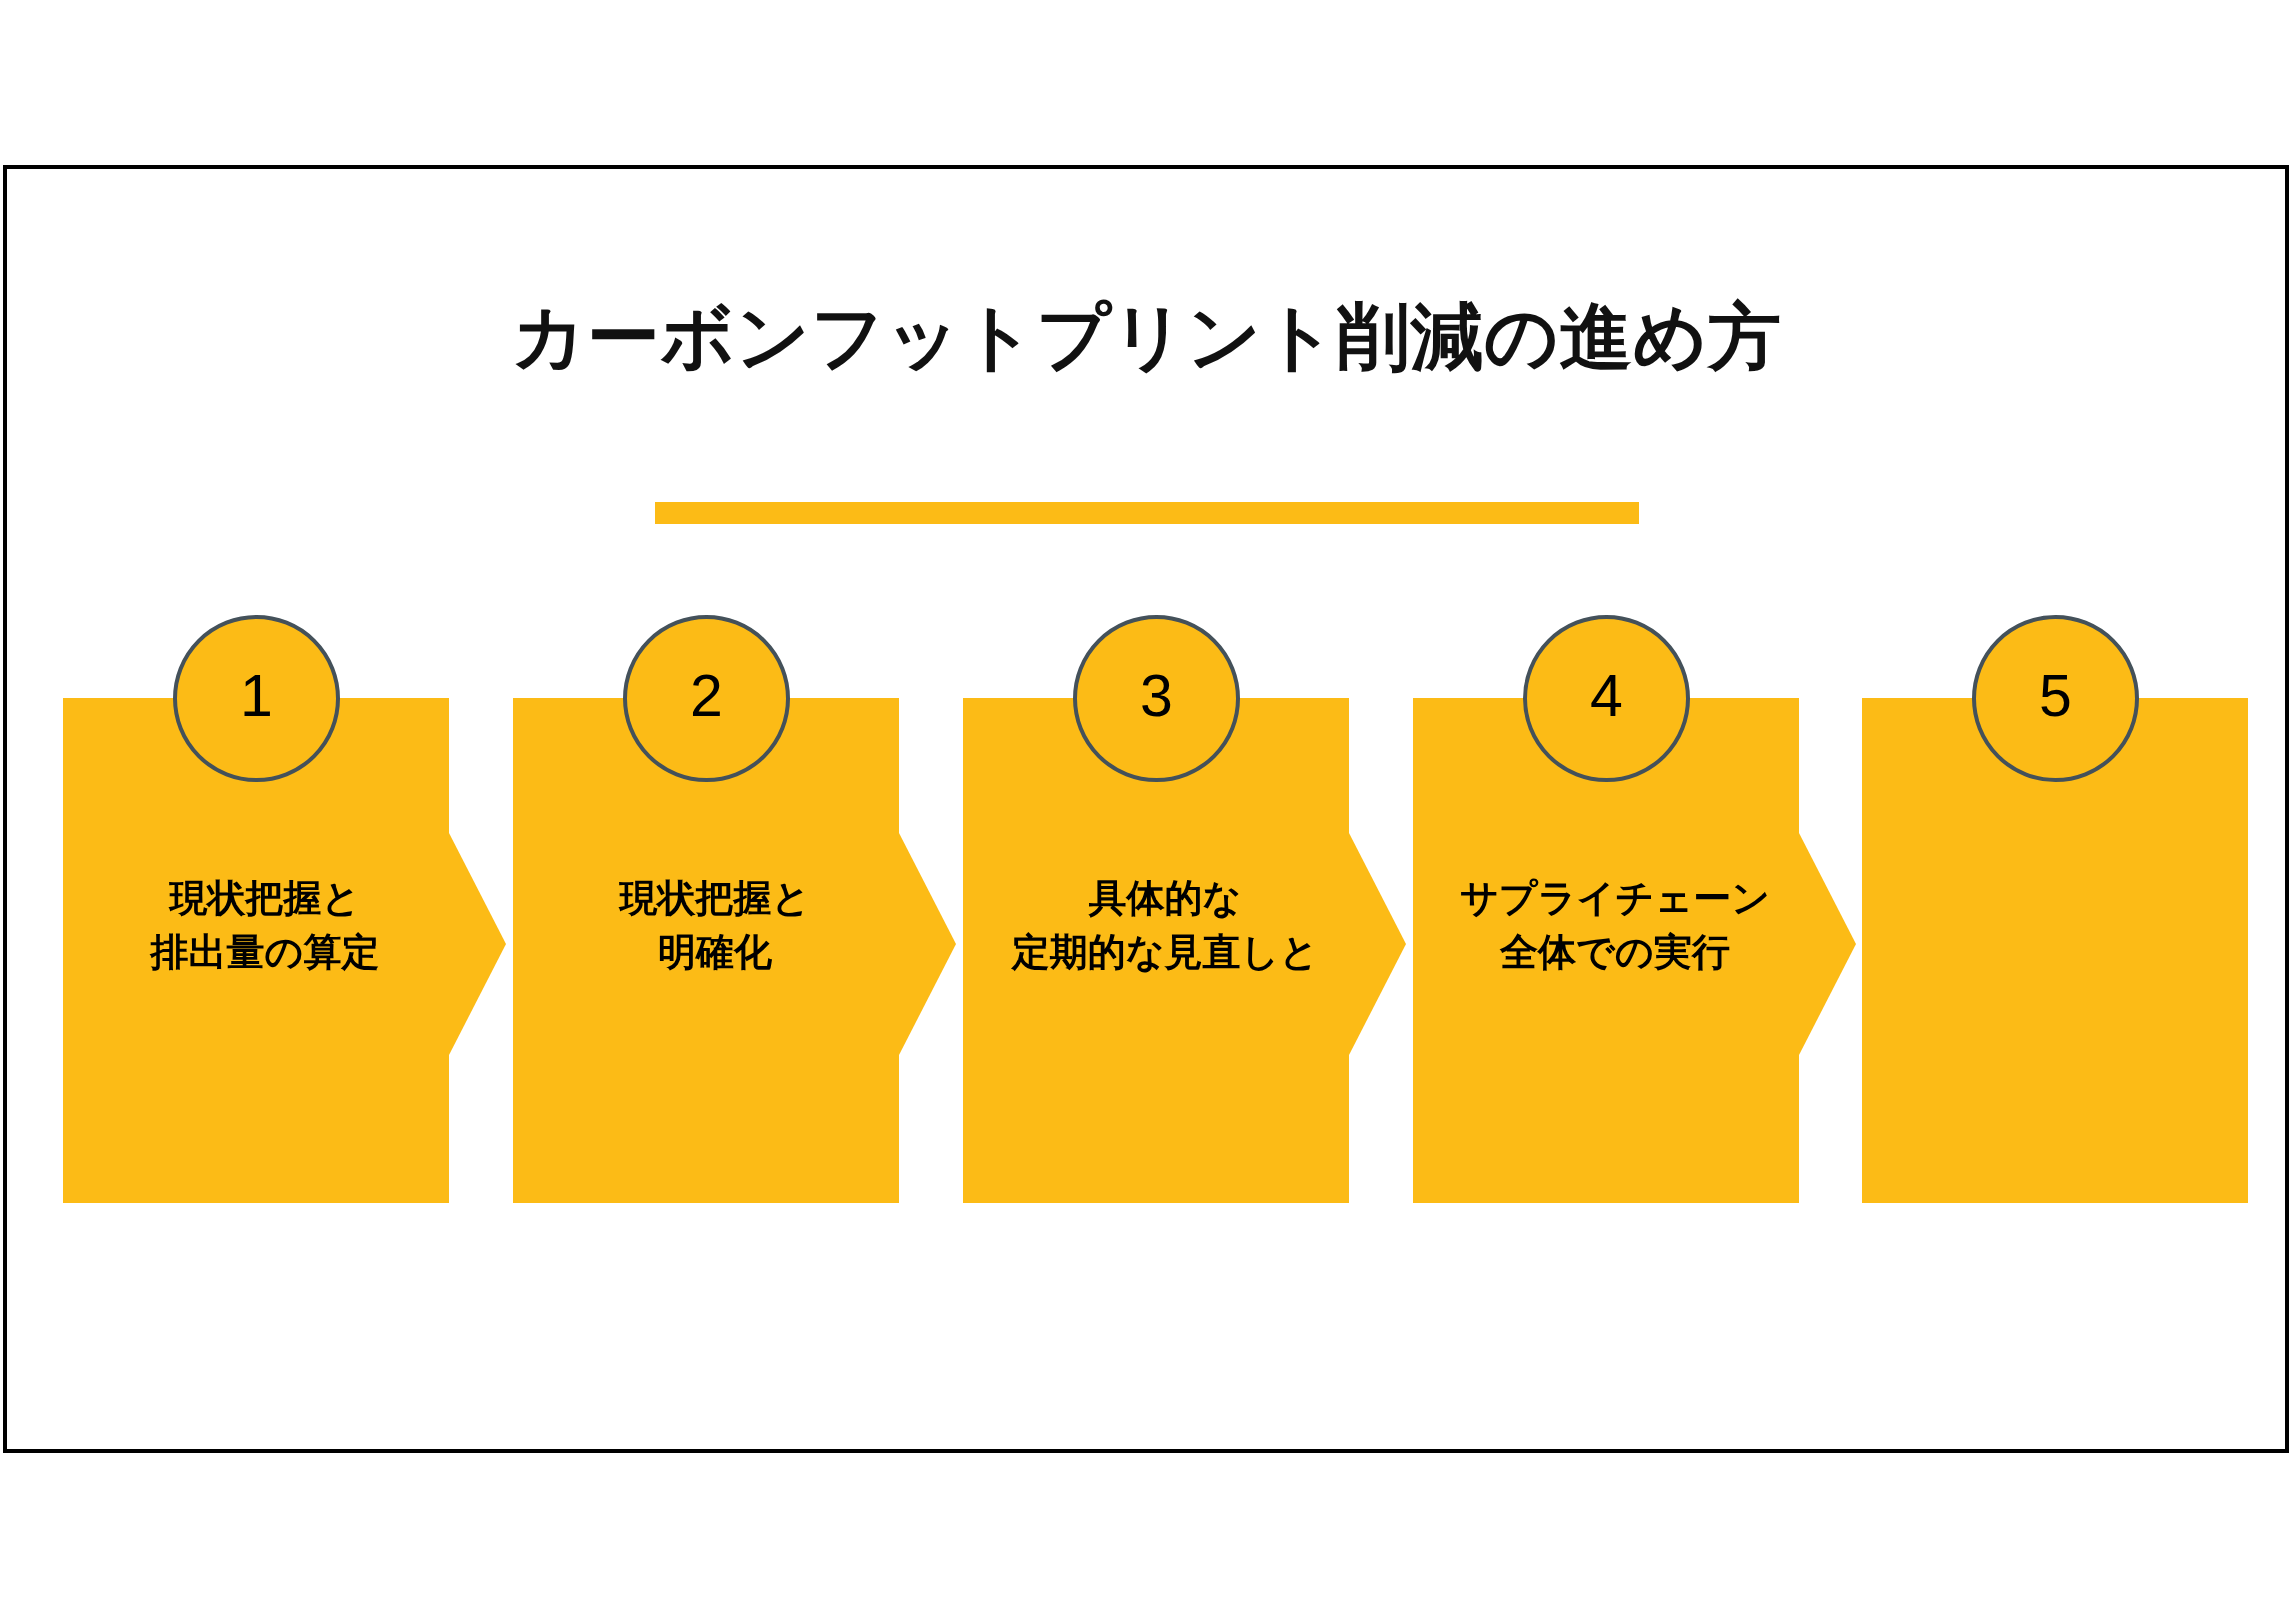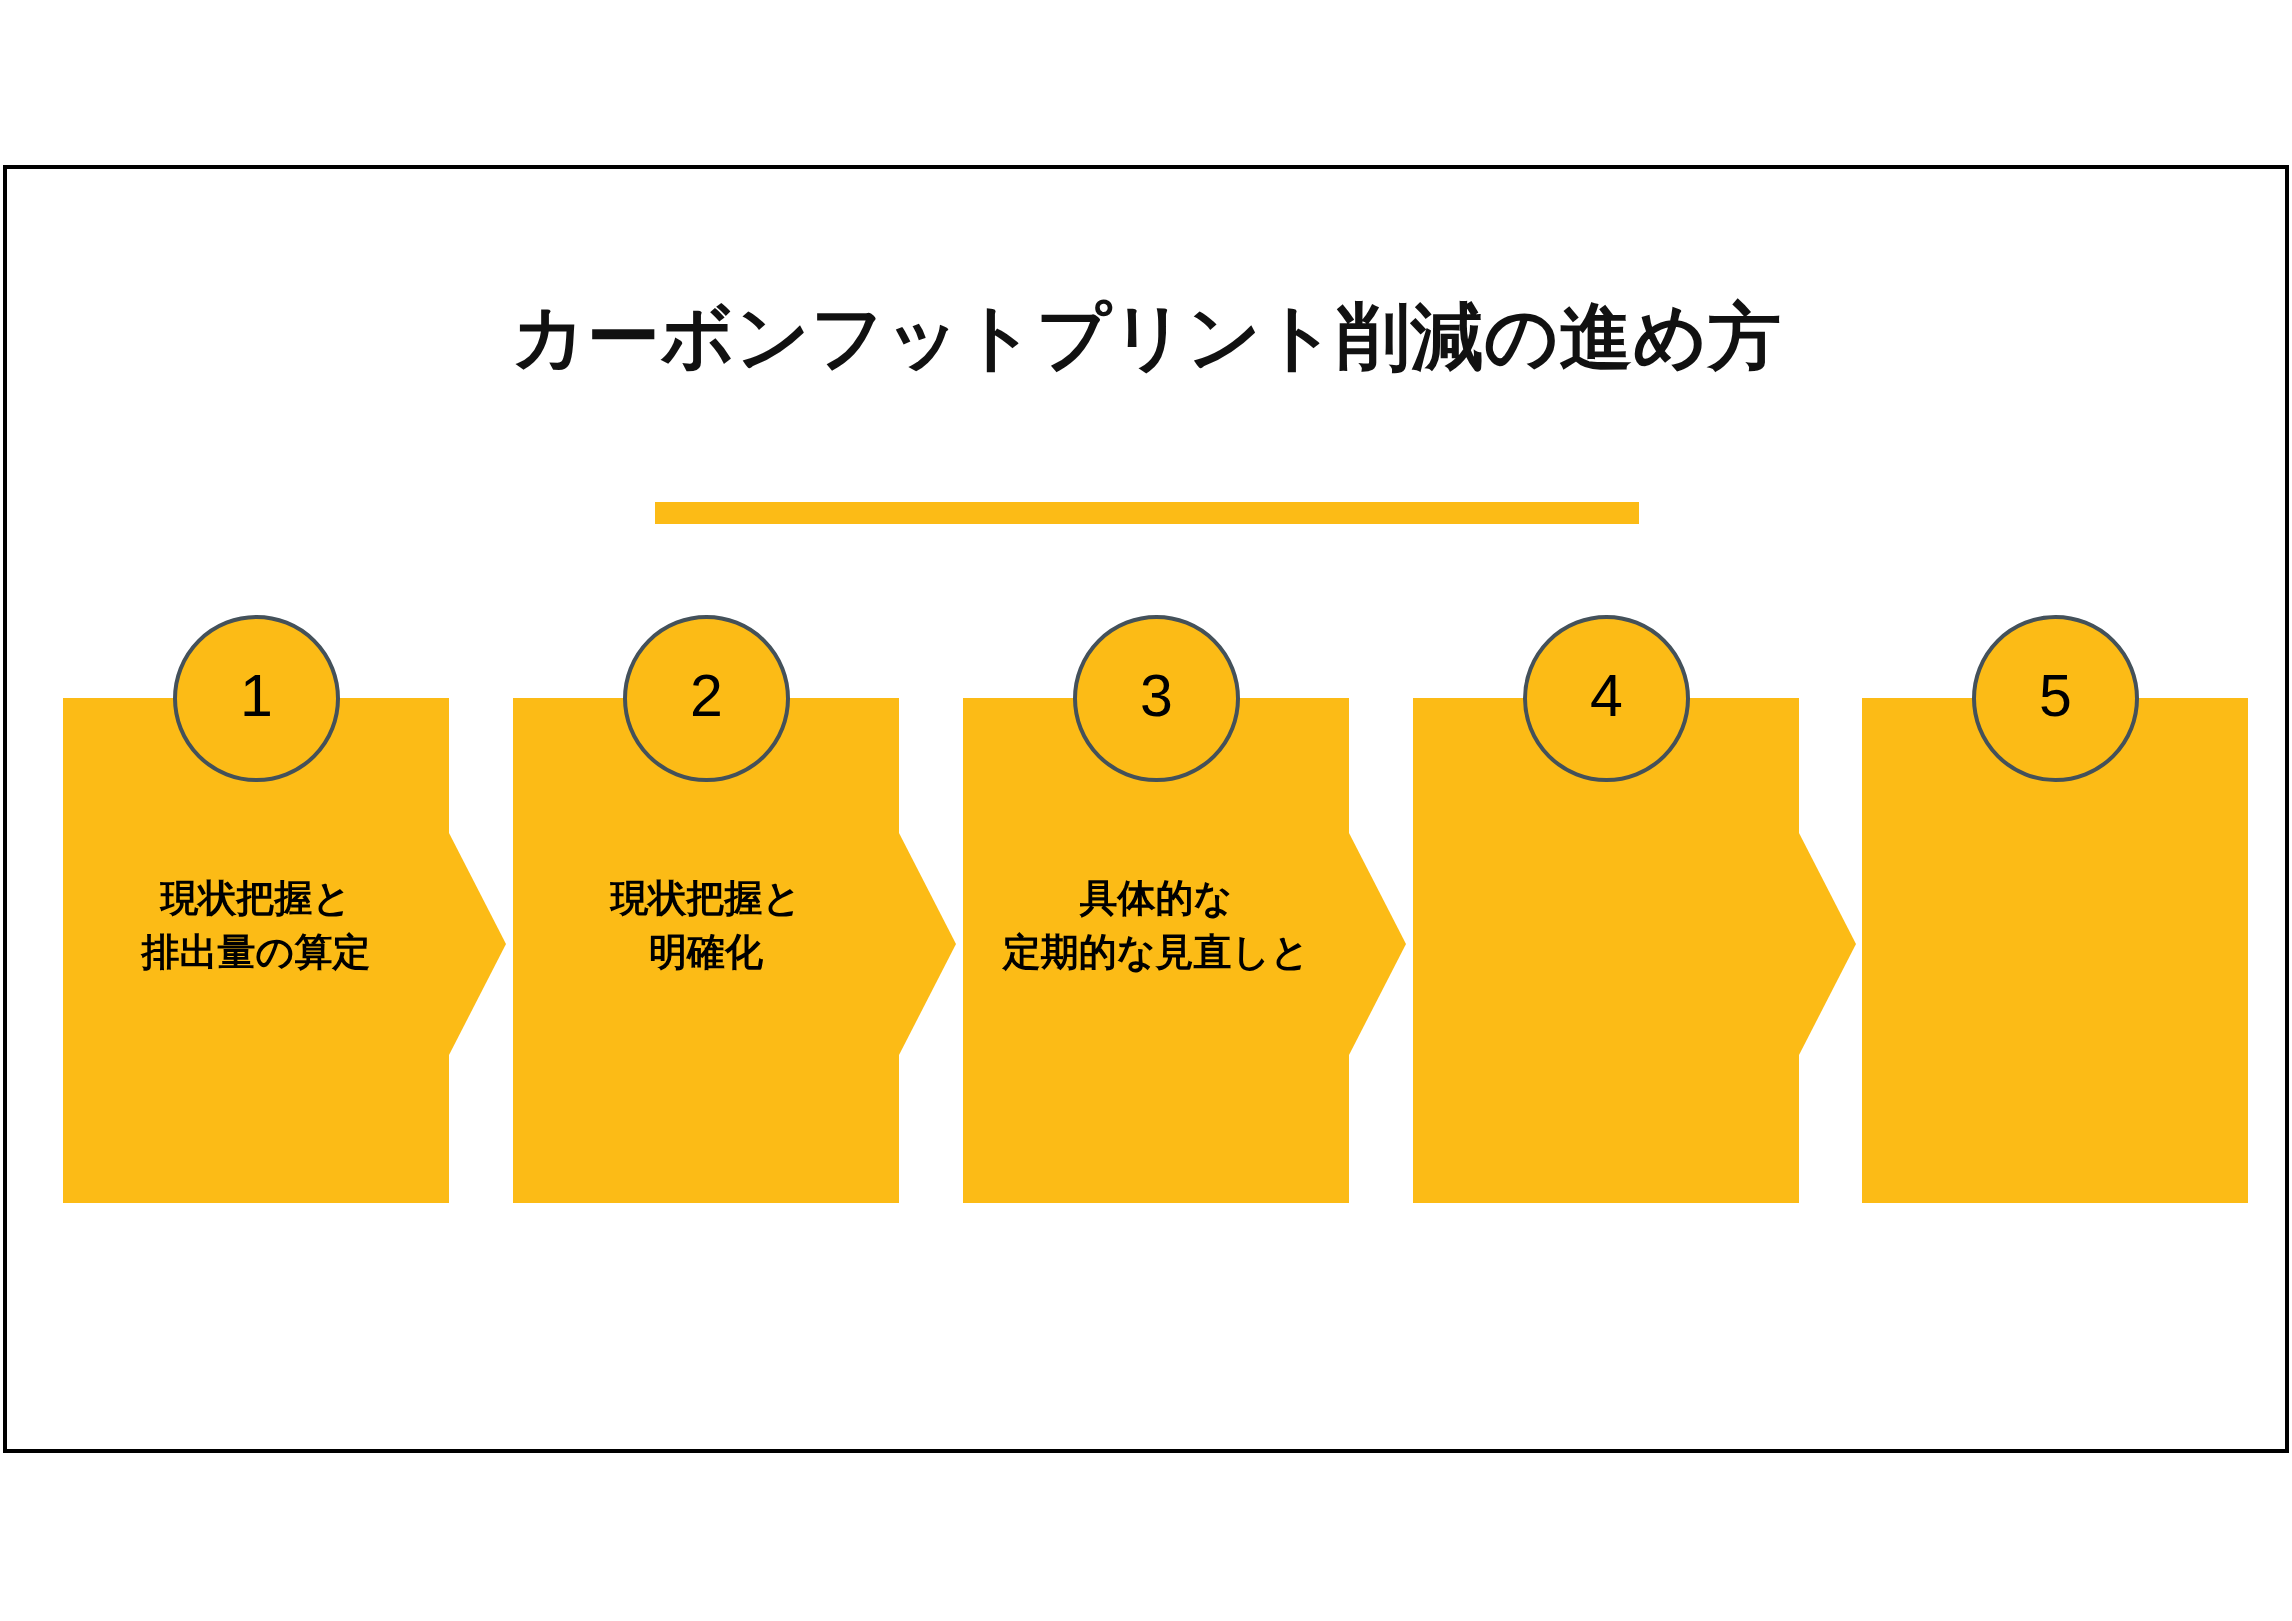--- a/index.html
+++ b/index.html
@@ -87,20 +87,21 @@
     position: absolute;
     left: 0;
     top: 174px;
     width: 386px;
     text-align: center;
     font-size: 38px;
     font-weight: bold;
     color: #000000;
     line-height: 1.42;
     white-space: pre-line;
+    padding-left: 9px;
   }
 
   .step-circle {
     position: absolute;
     left: 110px;
     top: -83px;
     width: 167px;
     height: 167px;
     box-sizing: border-box;
     border-radius: 50%;
@@ -179,20 +180,22 @@
       </div>
       <div class="step-arrow">
         <svg width="57" height="222" viewBox="0 0 58 226" xmlns="http://www.w3.org/2000/svg">
           <polygon points="0,0 58,113 0,226" fill="#FCBB16"></polygon>
         </svg>
       </div>
     </div>
 
     <div class="step" style="left:1413px;">
       <div class="step-box"></div>
+      <div class="step-label">サプライチェーン
+全体での実行</div>
       <div class="step-circle">
         <span class="step-number">4</span>
       </div>
       <div class="step-arrow">
         <svg width="57" height="222" viewBox="0 0 58 226" xmlns="http://www.w3.org/2000/svg">
           <polygon points="0,0 58,113 0,226" fill="#FCBB16"></polygon>
         </svg>
       </div>
     </div>
 

